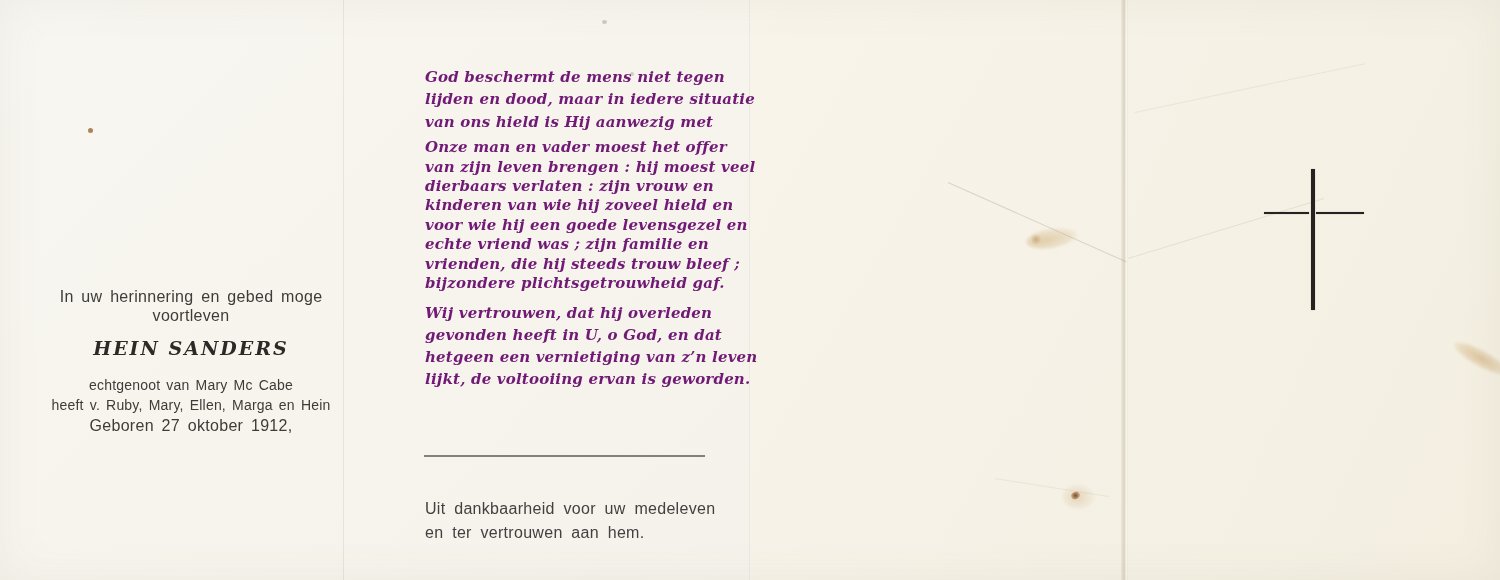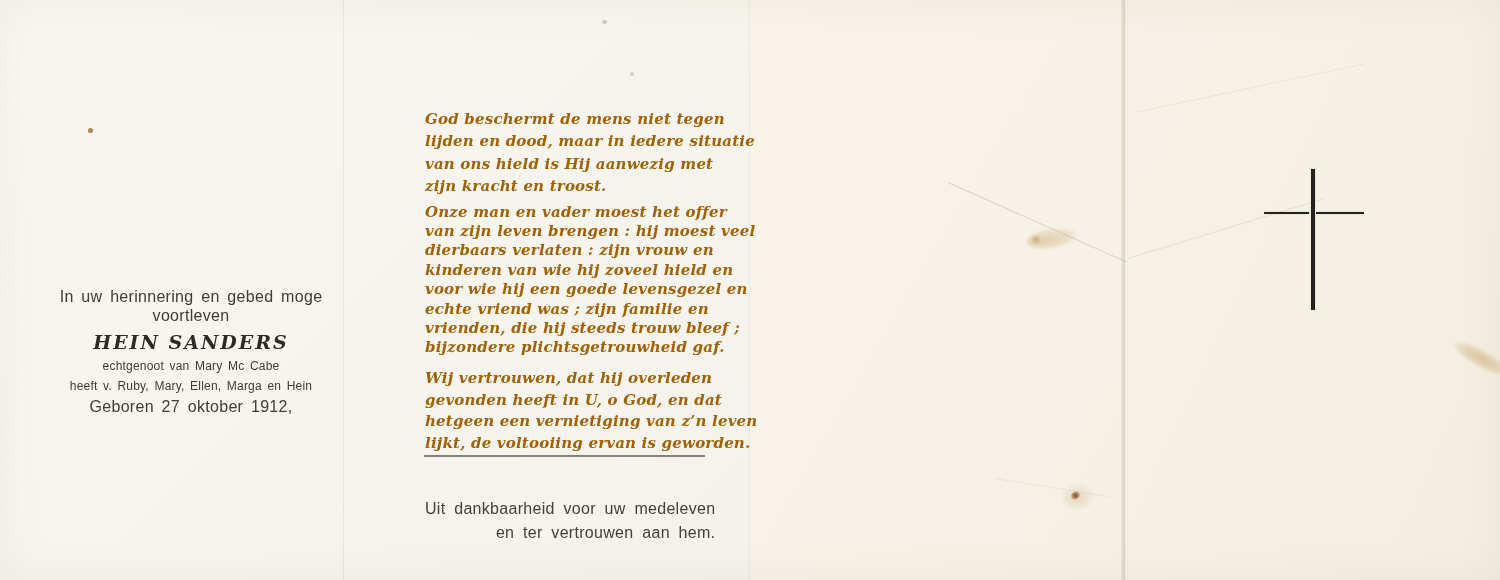--- a/index.html
+++ b/index.html
@@ -37,37 +37,37 @@
     background:radial-gradient(circle,rgba(110,54,16,.85),rgba(150,90,40,.4) 70%,rgba(150,90,40,0));}
   .stain-streak{left:1450px;top:350px;width:62px;height:17px;transform:rotate(29deg);border-radius:50%;
     background:radial-gradient(ellipse,rgba(205,168,110,.6),rgba(205,168,110,.28) 55%,rgba(205,168,110,0) 78%);filter:blur(1.2px);}
   .speck-1{left:88px;top:128px;width:5px;height:5px;background:rgba(150,105,52,.8);}
   .speck-2{left:602px;top:20px;width:5px;height:4px;background:rgba(150,146,140,.45);}
   .speck-3{left:630px;top:72px;width:4px;height:4px;background:rgba(160,150,140,.4);}
 
   
   .memorial{position:absolute;left:36px;top:287px;width:310px;text-align:center;color:#3e3c39;}
   .mem-intro{font-size:16px;line-height:19px;word-spacing:3px;letter-spacing:.3px;text-align:center;}
-  .mem-name{margin-top:6px;font-family:"DejaVu Serif",serif;font-style:italic;font-weight:bold;
+  .mem-name{margin-top:12px;font-family:"DejaVu Serif",serif;font-style:italic;font-weight:bold;
     font-size:19px;line-height:23px;letter-spacing:2px;color:#2c2a27;}
-  .mem-relations{margin-top:2px;font-size:12px;line-height:20px;word-spacing:2px;letter-spacing:.2px;}
+  .mem-relations{margin-top:15px;font-size:14px;line-height:20px;word-spacing:2px;letter-spacing:.2px;}
   .mem-dates{margin-top:1px;font-size:16px;line-height:20.5px;word-spacing:3px;letter-spacing:.3px;}
 
   
-  .prayer{position:absolute;left:425px;top:66px;width:295px;color:#a16207;
-    font-family:"DejaVu Serif",serif;font-style:italic;font-weight:bold;font-size:15px;letter-spacing:.2px;margin-top:42px;}
+  .prayer{position:absolute;left:425px;top:66px;width:295px;color:#701a75;
+    font-family:"DejaVu Serif",serif;font-style:italic;font-weight:bold;font-size:15px;letter-spacing:.2px;}
   .prayer .p1{line-height:22.4px;}
   .prayer .p2{margin-top:5px;line-height:19.4px;}
   .prayer .p3{margin-top:10px;line-height:21.8px;}
   .pline{white-space:nowrap;}
 
   .rule{position:absolute;left:424px;top:455px;width:281px;height:1.5px;background:#6f6c64;opacity:.85;}
 
   .thanks{position:absolute;left:425px;top:497px;color:#434140;font-size:16px;line-height:23.5px;
-    word-spacing:4px;letter-spacing:.3px;text-align:right;}
+    word-spacing:4px;letter-spacing:.3px;}
 
   
   .cross{position:absolute;left:1260px;top:165px;width:110px;height:150px;}
   .cross .vbar{position:absolute;left:51px;top:4px;width:3.5px;height:141px;background:#25221f;box-shadow:0 0 1px rgba(40,35,30,.5);}
   .cross .hbar-left{position:absolute;left:4px;top:46.5px;width:45px;height:2.8px;background:#25221f;box-shadow:0 0 1px rgba(40,35,30,.5);}
   .cross .hbar-right{position:absolute;left:56px;top:46.5px;width:48px;height:2.8px;background:#25221f;box-shadow:0 0 1px rgba(40,35,30,.5);}
 
   .vignette{position:absolute;inset:0;box-shadow:inset 0 0 45px rgba(120,110,90,.07);pointer-events:none;}
 </style>
 </head>
@@ -109,21 +109,20 @@
     <div class="mem-dates">
       <div>Geboren 27 oktober 1912,</div>
     </div>
   </section>
 
   <section class="prayer">
     <div class="p1">
       <div class="pline">God beschermt de mens niet tegen</div>
       <div class="pline">lijden en dood, maar in iedere situatie</div>
       <div class="pline">van ons hield is Hij aanwezig met</div>
-      <div class="pline">zijn kracht en troost.</div>
     </div>
     <div class="p2">
       <div class="pline">Onze man en vader moest het offer</div>
       <div class="pline">van zijn leven brengen :  hij moest veel</div>
       <div class="pline">dierbaars verlaten : zijn vrouw en</div>
       <div class="pline">kinderen van wie hij zoveel hield en</div>
       <div class="pline">voor wie hij een goede levensgezel en</div>
       <div class="pline">echte vriend was ; zijn familie en</div>
       <div class="pline">vrienden, die hij steeds trouw bleef ;</div>
       <div class="pline">bijzondere  plichtsgetrouwheid gaf.</div>

